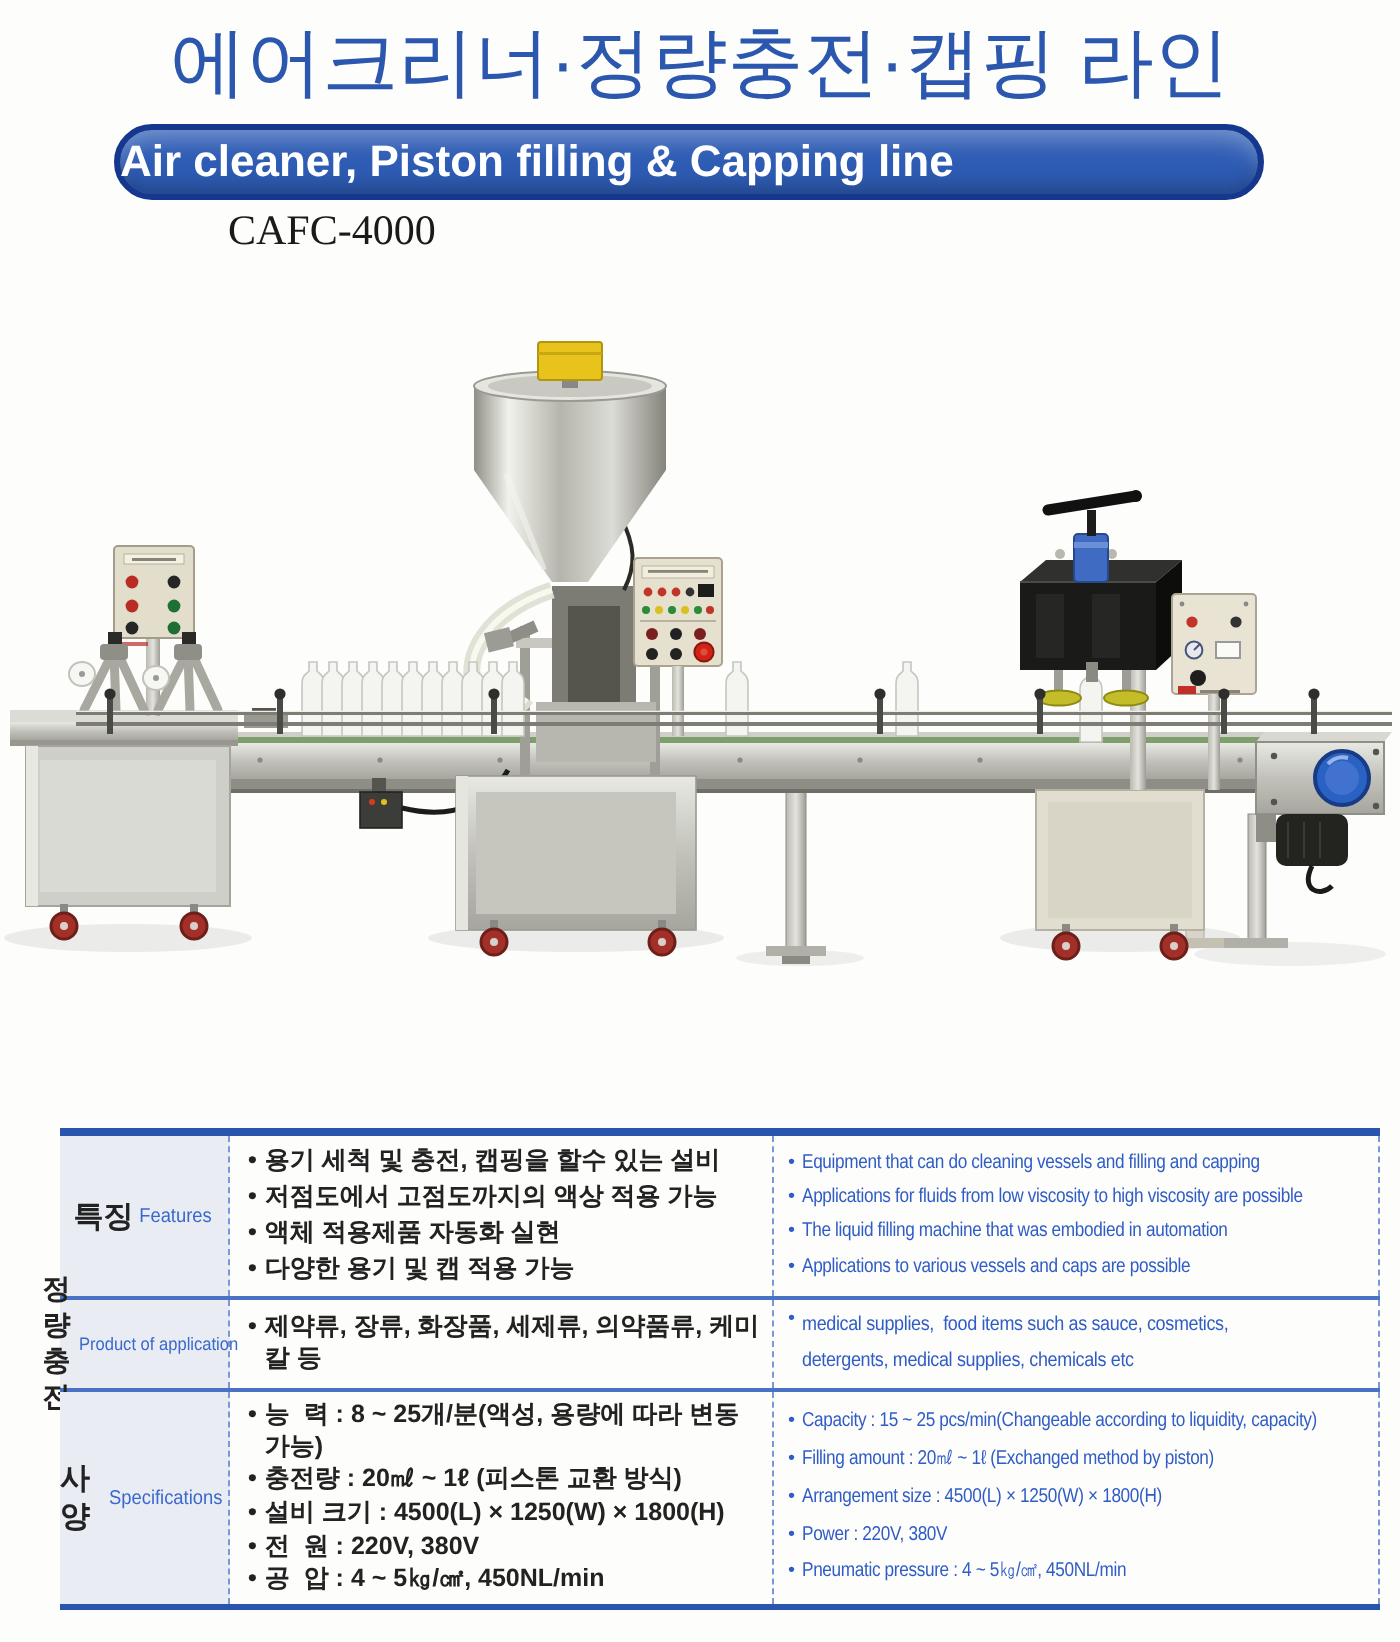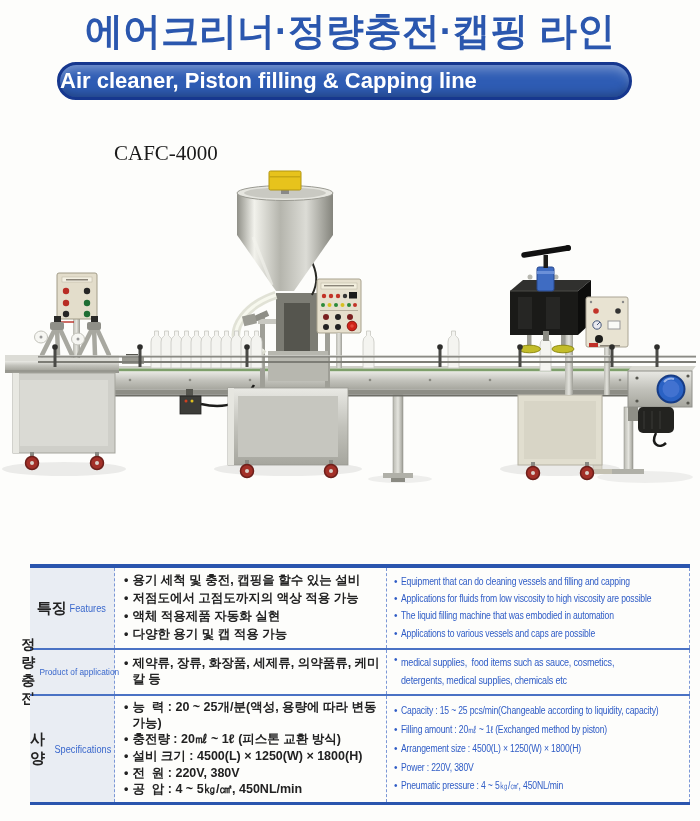--- a/index.html
+++ b/index.html
@@ -1,29 +1,29 @@
 <!DOCTYPE html>
 <html style="--page-bg: #fdfdfb; --title-blue: #2b57ae; --banner-fill: #2e5cb4; --banner-border: #16378e; --banner-text: #ffffff; --model-text: #1a1a1a; --table-border: #2a55ae; --row-divider: #4a72c4; --dashed-divider: #7b97d6; --label-bg: #e9edf3; --korean-text: #222222; --english-text: #2f5cc6; --label-en-text: #3a68cc;"><head>
 <meta charset="utf-8">
 <style>
   html,body{margin:0;padding:0;}
   body{font-family:"Liberation Sans",sans-serif;background:#ffffff;}
   .page{position:relative;width:700px;height:821px;overflow:hidden;background:var(--page-bg,#fdfdfb);}
 
   
   .title{position:absolute;top:6px;left:0;width:700px;text-align:center;
-         font-size:38px;font-weight:700;letter-spacing:0px;color:var(--title-blue,#2b57ae);}
+         font-size:38px;font-weight:400;letter-spacing:0px;color:var(--title-blue,#2b57ae);}
   .banner{position:absolute;left:57px;top:62px;width:575px;height:38px;border-radius:20px;
           background:var(--banner-fill,#2e5cb4);
           border:3px solid var(--banner-border,#16378e);box-sizing:border-box;
           display:flex;align-items:center;
           box-shadow:inset 0 10px 12px -6px rgba(255,255,255,.38), inset 0 -9px 10px -6px rgba(0,0,0,.28);}
   .banner span{color:var(--banner-text,#ffffff);font-size:22px;font-weight:700;}
   .model{position:absolute;left:114px;top:103px;font-family:"Liberation Serif",serif;
-         font-size:21px;color:var(--model-text,#1a1a1a);margin-top:38px;}
+         font-size:21px;color:var(--model-text,#1a1a1a);}
 
   
   .photo{position:absolute;left:0;top:163px;width:700px;height:350px;}
 
   
   .spec-table{position:absolute;left:30px;top:564px;width:660px;
               border-top:4px solid var(--table-border,#2a55ae);
               border-bottom:3px solid var(--table-border,#2a55ae);}
   .trow{display:flex;}
   .trow + .trow{border-top:2px solid var(--row-divider,#4a72c4);}
@@ -411,21 +411,21 @@
           </div>
         </div>
     </div>
 
     <div class="trow r3">
       <div class="label-cell">
         <div class="lab-ko">사양</div>
         <div class="lab-en">Specifications</div>
       </div>
       <div class="ko-cell">
-          <div class="bullet-item"><span class="bullet">•</span><span class="bullet-text">능  력 : 20 ~ 25개/분(액성, 용량에 따라 변동 가능)</span></div>
+          <div class="bullet-item"><span class="bullet">•</span><span class="bullet-text">능  력 : 8 ~ 25개/분(액성, 용량에 따라 변동 가능)</span></div>
           <div class="bullet-item"><span class="bullet">•</span><span class="bullet-text">충전량 : 20㎖ ~ 1ℓ (피스톤 교환 방식)</span></div>
           <div class="bullet-item"><span class="bullet">•</span><span class="bullet-text">설비 크기 : 4500(L) × 1250(W) × 1800(H)</span></div>
           <div class="bullet-item"><span class="bullet">•</span><span class="bullet-text">전  원 : 220V, 380V</span></div>
           <div class="bullet-item"><span class="bullet">•</span><span class="bullet-text">공  압 : 4 ~ 5㎏/㎠, 450NL/min</span></div>
         </div>
       <div class="en-cell">
           <div class="bullet-item">
             <span class="bullet">•</span>
             <span class="bullet-text">Capacity : 15 ~ 25 pcs/min(Changeable according to liquidity, capacity)</span>
           </div>

